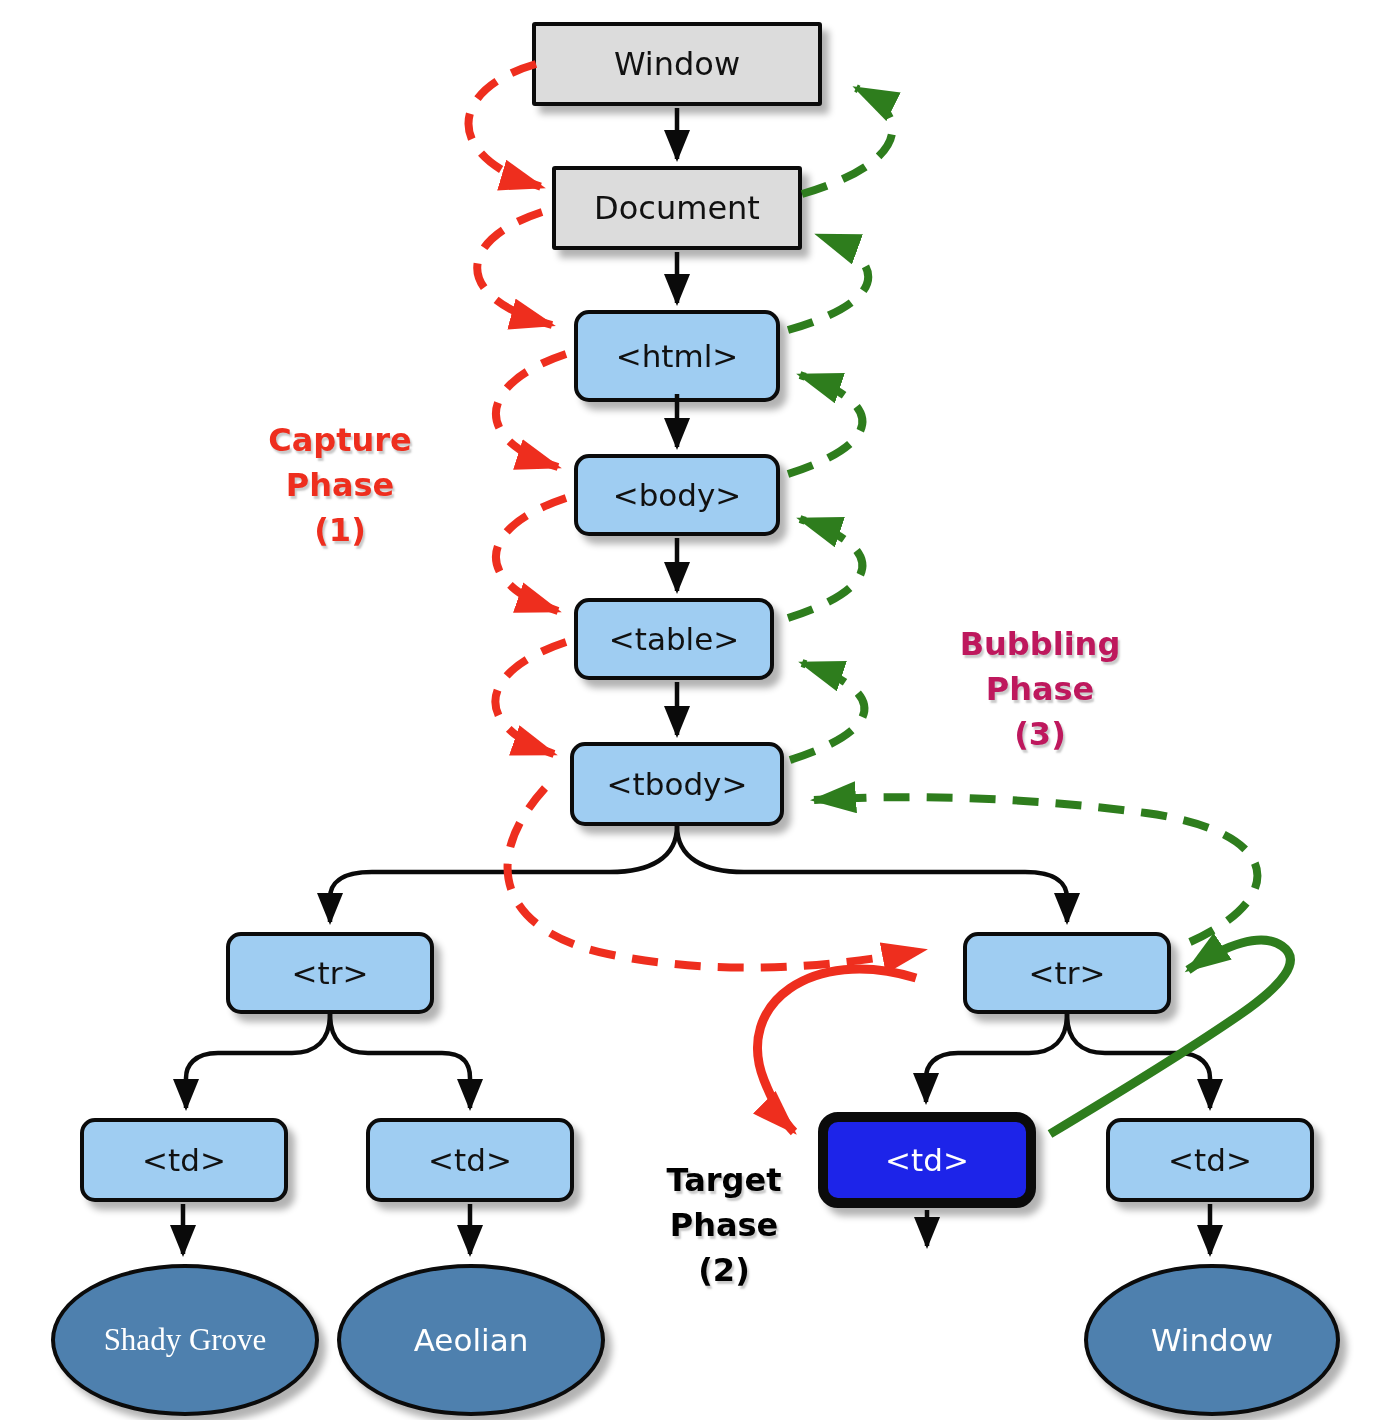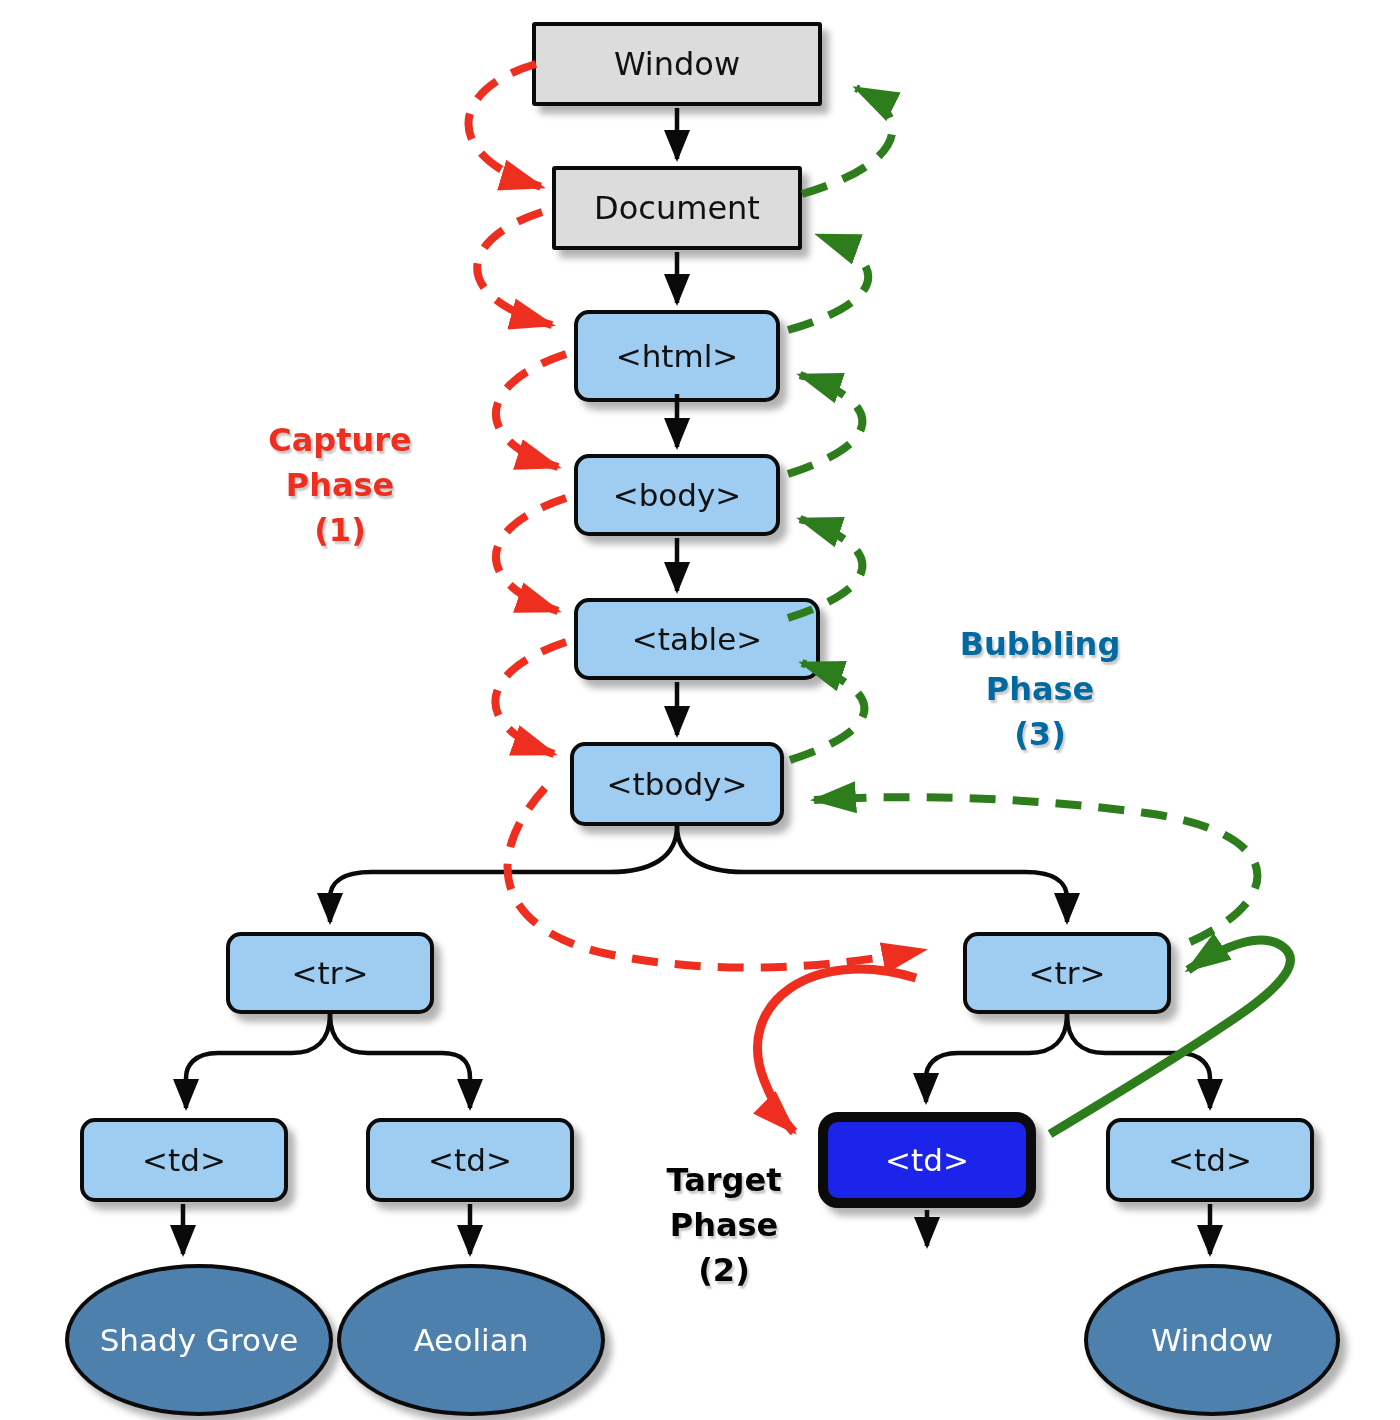--- a/index.html
+++ b/index.html
@@ -20,21 +20,21 @@
     position:absolute;display:flex;flex-direction:column;align-items:center;justify-content:center;
     background:#4e80ae;border:4px solid #0b0b0b;border-radius:50%;
     color:#ffffff;font-size:31px;text-align:center;line-height:1.25;
     box-shadow:7px 8px 7px rgba(0,0,0,0.30);
   }
   .phase{
     position:absolute;font-weight:bold;font-size:32px;line-height:45px;text-align:center;
     text-shadow:2px 3px 2px rgba(100,100,100,0.35);
   }
   .phase.capture{color:#ee2e1e;}
-  .phase.bubbling{color:#0369a1;}
+  .phase.bubbling{color:#be185d;}
   .phase.targetp{color:#000000;}
   svg.wires{position:absolute;left:0;top:0;pointer-events:none;}
   .wire-black{stroke:#0a0a0a;stroke-width:4.5;fill:none;}
   .wire-red{stroke:#ee2e1e;stroke-width:8;fill:none;stroke-dasharray:26 17;}
   .wire-red-solid{stroke:#ee2e1e;stroke-width:9;fill:none;}
   .wire-green{stroke:#2e7d1d;stroke-width:8;fill:none;stroke-dasharray:26 17;}
   .wire-green-solid{stroke:#2e7d1d;stroke-width:9;fill:none;}
 </style>
 </head>
 <body>
@@ -46,21 +46,21 @@
   </div>
   <div class="box gray" style="left:552px;top:166px;width:250px;height:84px;font-size:32px;">
     <span>Document</span>
   </div>
   <div class="box" style="left:574px;top:310px;width:206px;height:92px;">
     <span>&lt;html&gt;</span>
   </div>
   <div class="box" style="left:574px;top:454px;width:206px;height:82px;">
     <span>&lt;body&gt;</span>
   </div>
-  <div class="box" style="left:574px;top:598px;width:246px;height:82px;">
+  <div class="box" style="left:574px;top:598px;width:200px;height:82px;">
     <span>&lt;table&gt;</span>
   </div>
   <div class="box" style="left:570px;top:742px;width:214px;height:84px;">
     <span>&lt;tbody&gt;</span>
   </div>
   <div class="box" style="left:226px;top:932px;width:208px;height:82px;">
     <span>&lt;tr&gt;</span>
   </div>
   <div class="box" style="left:963px;top:932px;width:208px;height:82px;">
     <span>&lt;tr&gt;</span>
@@ -71,21 +71,21 @@
   <div class="box" style="left:366px;top:1118px;width:208px;height:84px;">
     <span>&lt;td&gt;</span>
   </div>
   <div class="box target" style="left:818px;top:1112px;width:218px;height:96px;">
     <span>&lt;td&gt;</span>
   </div>
   <div class="box" style="left:1106px;top:1118px;width:208px;height:84px;">
     <span>&lt;td&gt;</span>
   </div>
 
-  <div class="leaf" style="left:65px;top:1264px;width:268px;height:152px;">
+  <div class="leaf" style="left:51px;top:1264px;width:268px;height:152px;font-family:Liberation Serif, serif;">
     <span>Shady Grove</span>
   </div>
   <div class="leaf" style="left:337px;top:1264px;width:268px;height:152px;">
     <span>Aeolian</span>
   </div>
   <div class="leaf" style="left:1084px;top:1264px;width:256px;height:152px;">
     <span>Window</span>
   </div>
 
   <div class="phase capture" style="left:190px;top:418px;width:300px;">

